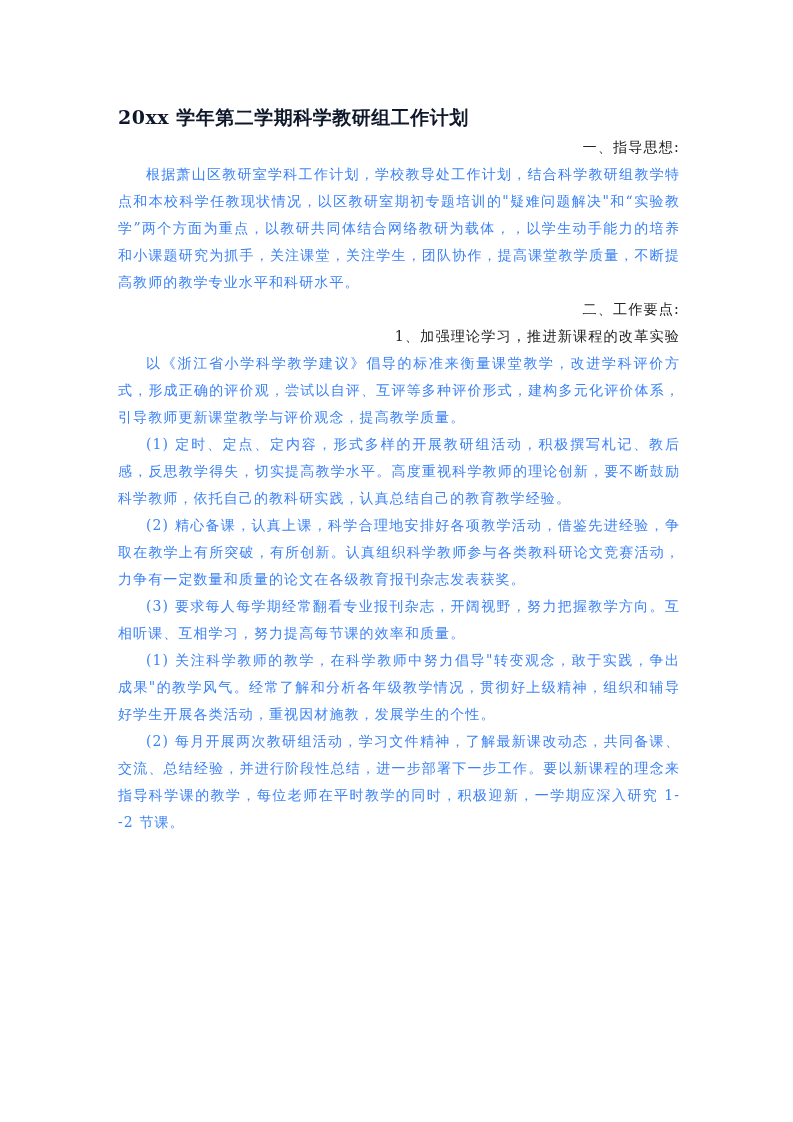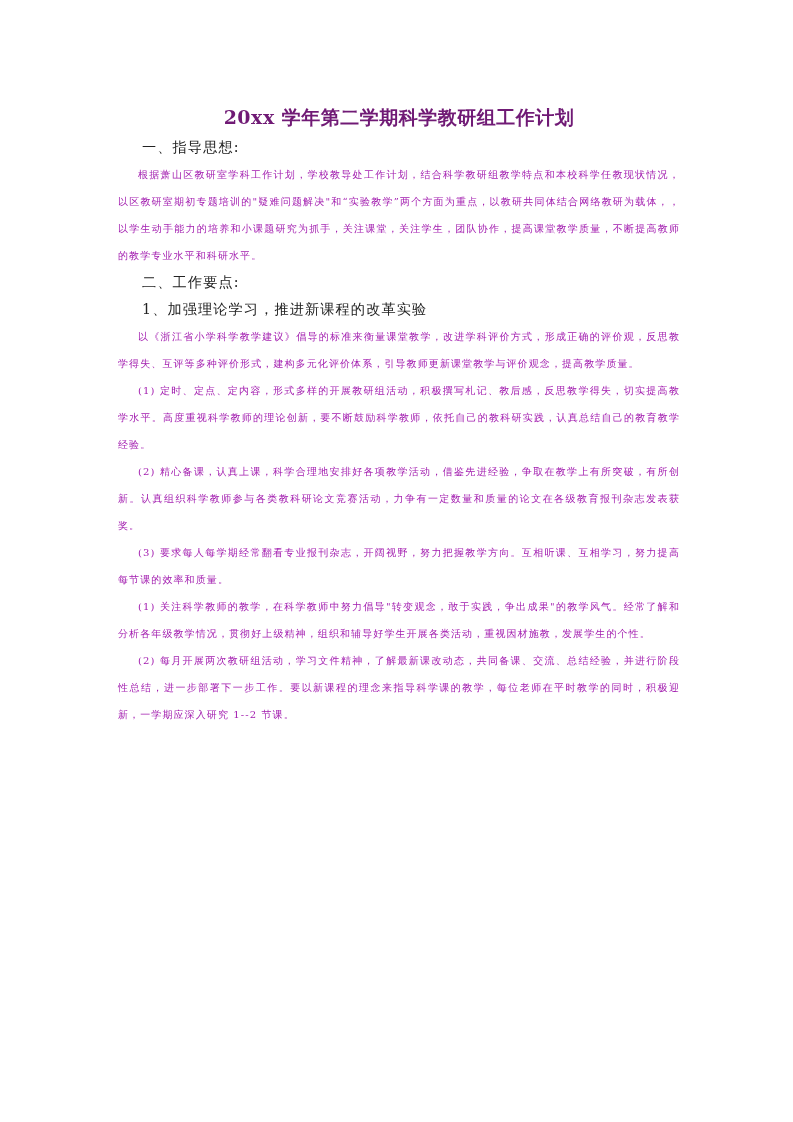--- a/index.html
+++ b/index.html
@@ -1,43 +1,43 @@
 <!DOCTYPE html>
 <html><head>
 <meta charset="utf-8">
 <style>
   html, body { margin: 0; padding: 0; background: #ffffff; }
   body { width: 793px; height: 1122px; position: relative; overflow: hidden;
          font-family: "DejaVu Serif", "Liberation Serif", serif; color: #222; }
   .page { position: absolute; left: 118px; top: 100px; width: 562px; }
-  .title { text-align: center; font-size: 19px; font-weight: bold; color: #701a75;
+  .title { text-align: left; font-size: 19px; font-weight: bold; color: #0f172a;
            height: 34px; line-height: 34px; margin: 0; letter-spacing: 0.5px;
            font-family: "DejaVu Serif", "Liberation Serif", serif; }
-  .para { margin: 0; font-size: 10px; line-height: 27px; letter-spacing: 1.1px;
-          color: #a21caf; text-align: justify; text-indent: 2em; }
+  .para { margin: 0; font-size: 14px; line-height: 27px; letter-spacing: 1.1px;
+          color: #3b82f6; text-align: justify; text-indent: 2em; }
   .heading { font-size: 14.2px; line-height: 27px; margin: 0; padding-left: 24px;
-             letter-spacing: 1.1px; color: #222; }
+             letter-spacing: 1.1px; color: #222; text-align: right; }
 </style>
 </head>
 <body>
 
 <div class="page">
   <h1 class="title">20xx 学年第二学期科学教研组工作计划</h1>
 
   <div>
     <p class="heading">一、指导思想:</p>
     <p class="para">根据萧山区教研室学科工作计划，学校教导处工作计划，结合科学教研组教学特点和本校科学任教现状情况，以区教研室期初专题培训的"疑难问题解决"和“实验教学”两个方面为重点，以教研共同体结合网络教研为载体，，以学生动手能力的培养和小课题研究为抓手，关注课堂，关注学生，团队协作，提高课堂教学质量，不断提高教师的教学专业水平和科研水平。</p>
   </div>
 
   <div>
     <p class="heading">二、工作要点:</p>
 
     <div>
       <p class="heading">1、加强理论学习，推进新课程的改革实验</p>
-      <p class="para">以《浙江省小学科学教学建议》倡导的标准来衡量课堂教学，改进学科评价方式，形成正确的评价观，反思教学得失、互评等多种评价形式，建构多元化评价体系，引导教师更新课堂教学与评价观念，提高教学质量。</p>
+      <p class="para">以《浙江省小学科学教学建议》倡导的标准来衡量课堂教学，改进学科评价方式，形成正确的评价观，尝试以自评、互评等多种评价形式，建构多元化评价体系，引导教师更新课堂教学与评价观念，提高教学质量。</p>
     </div>
 
     <div>
       <p class="para">(1) 定时、定点、定内容，形式多样的开展教研组活动，积极撰写札记、教后感，反思教学得失，切实提高教学水平。高度重视科学教师的理论创新，要不断鼓励科学教师，依托自己的教科研实践，认真总结自己的教育教学经验。</p>
       <p class="para">(2) 精心备课，认真上课，科学合理地安排好各项教学活动，借鉴先进经验，争取在教学上有所突破，有所创新。认真组织科学教师参与各类教科研论文竞赛活动，力争有一定数量和质量的论文在各级教育报刊杂志发表获奖。</p>
       <p class="para">(3) 要求每人每学期经常翻看专业报刊杂志，开阔视野，努力把握教学方向。互相听课、互相学习，努力提高每节课的效率和质量。</p>
     </div>
 
     <div>
       <p class="para">(1) 关注科学教师的教学，在科学教师中努力倡导"转变观念，敢于实践，争出成果"的教学风气。经常了解和分析各年级教学情况，贯彻好上级精神，组织和辅导好学生开展各类活动，重视因材施教，发展学生的个性。</p>

